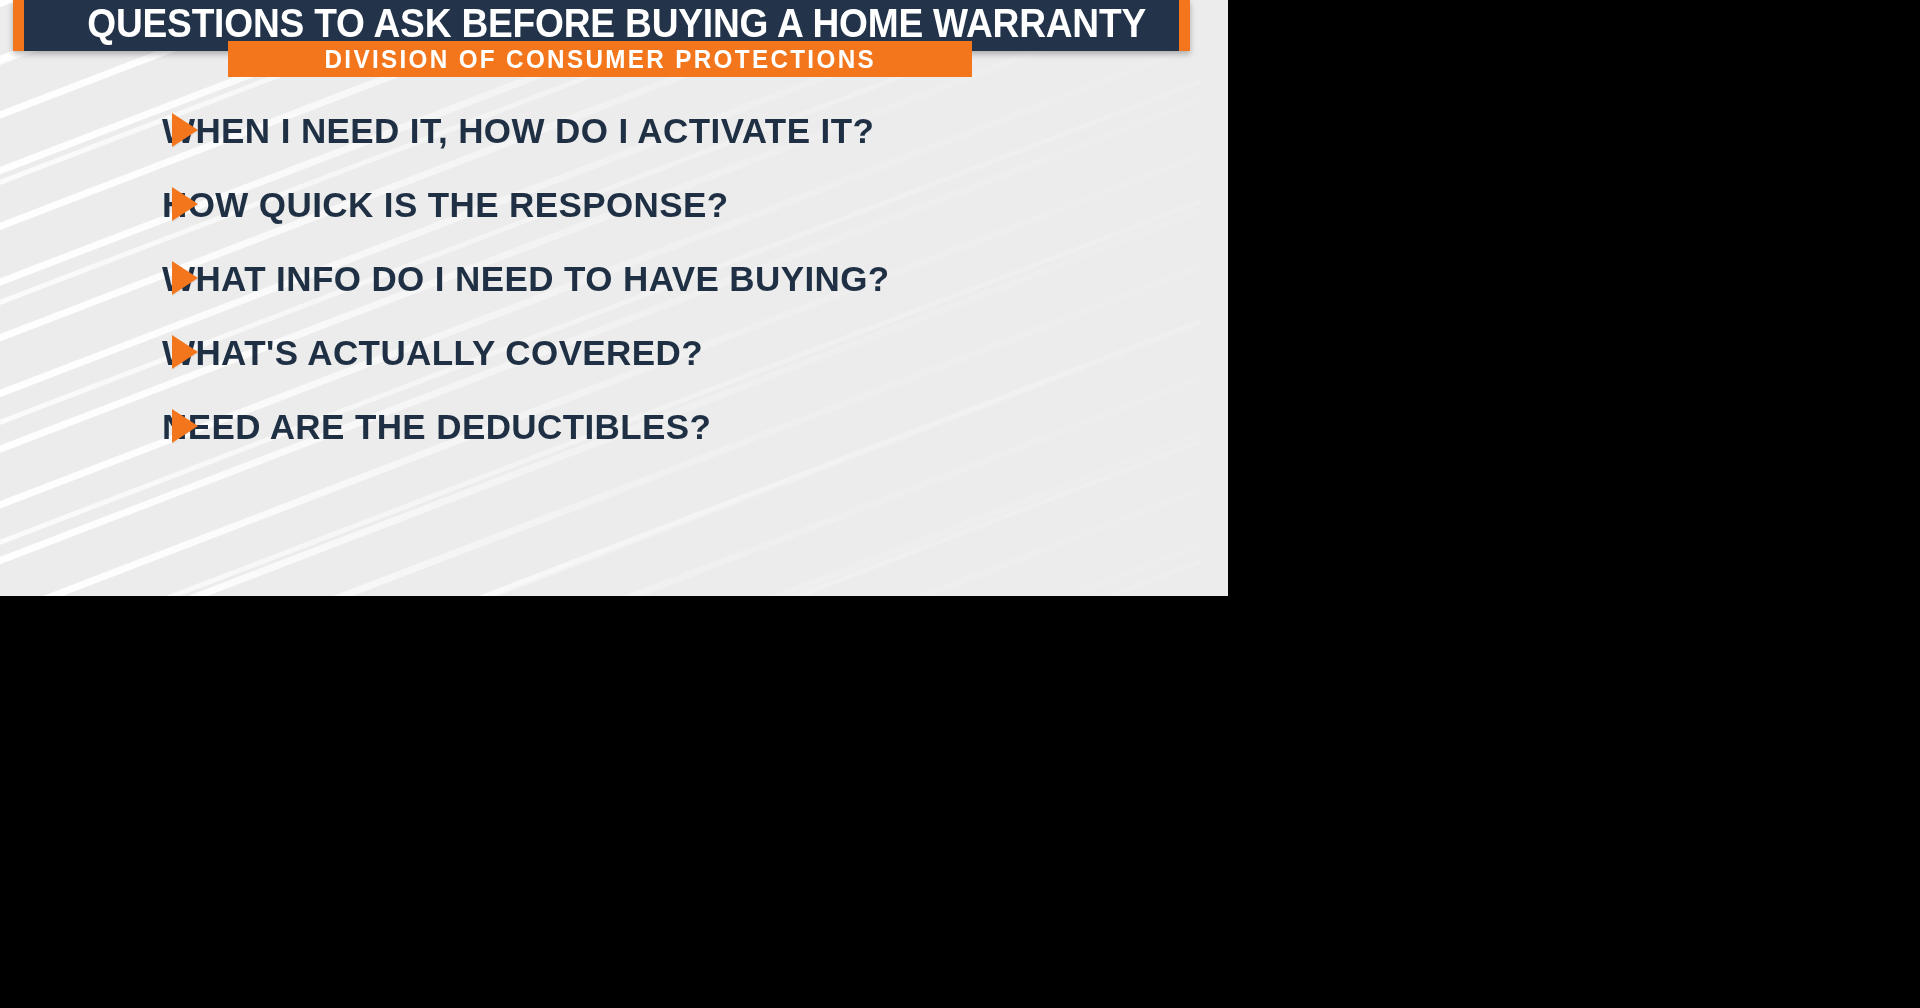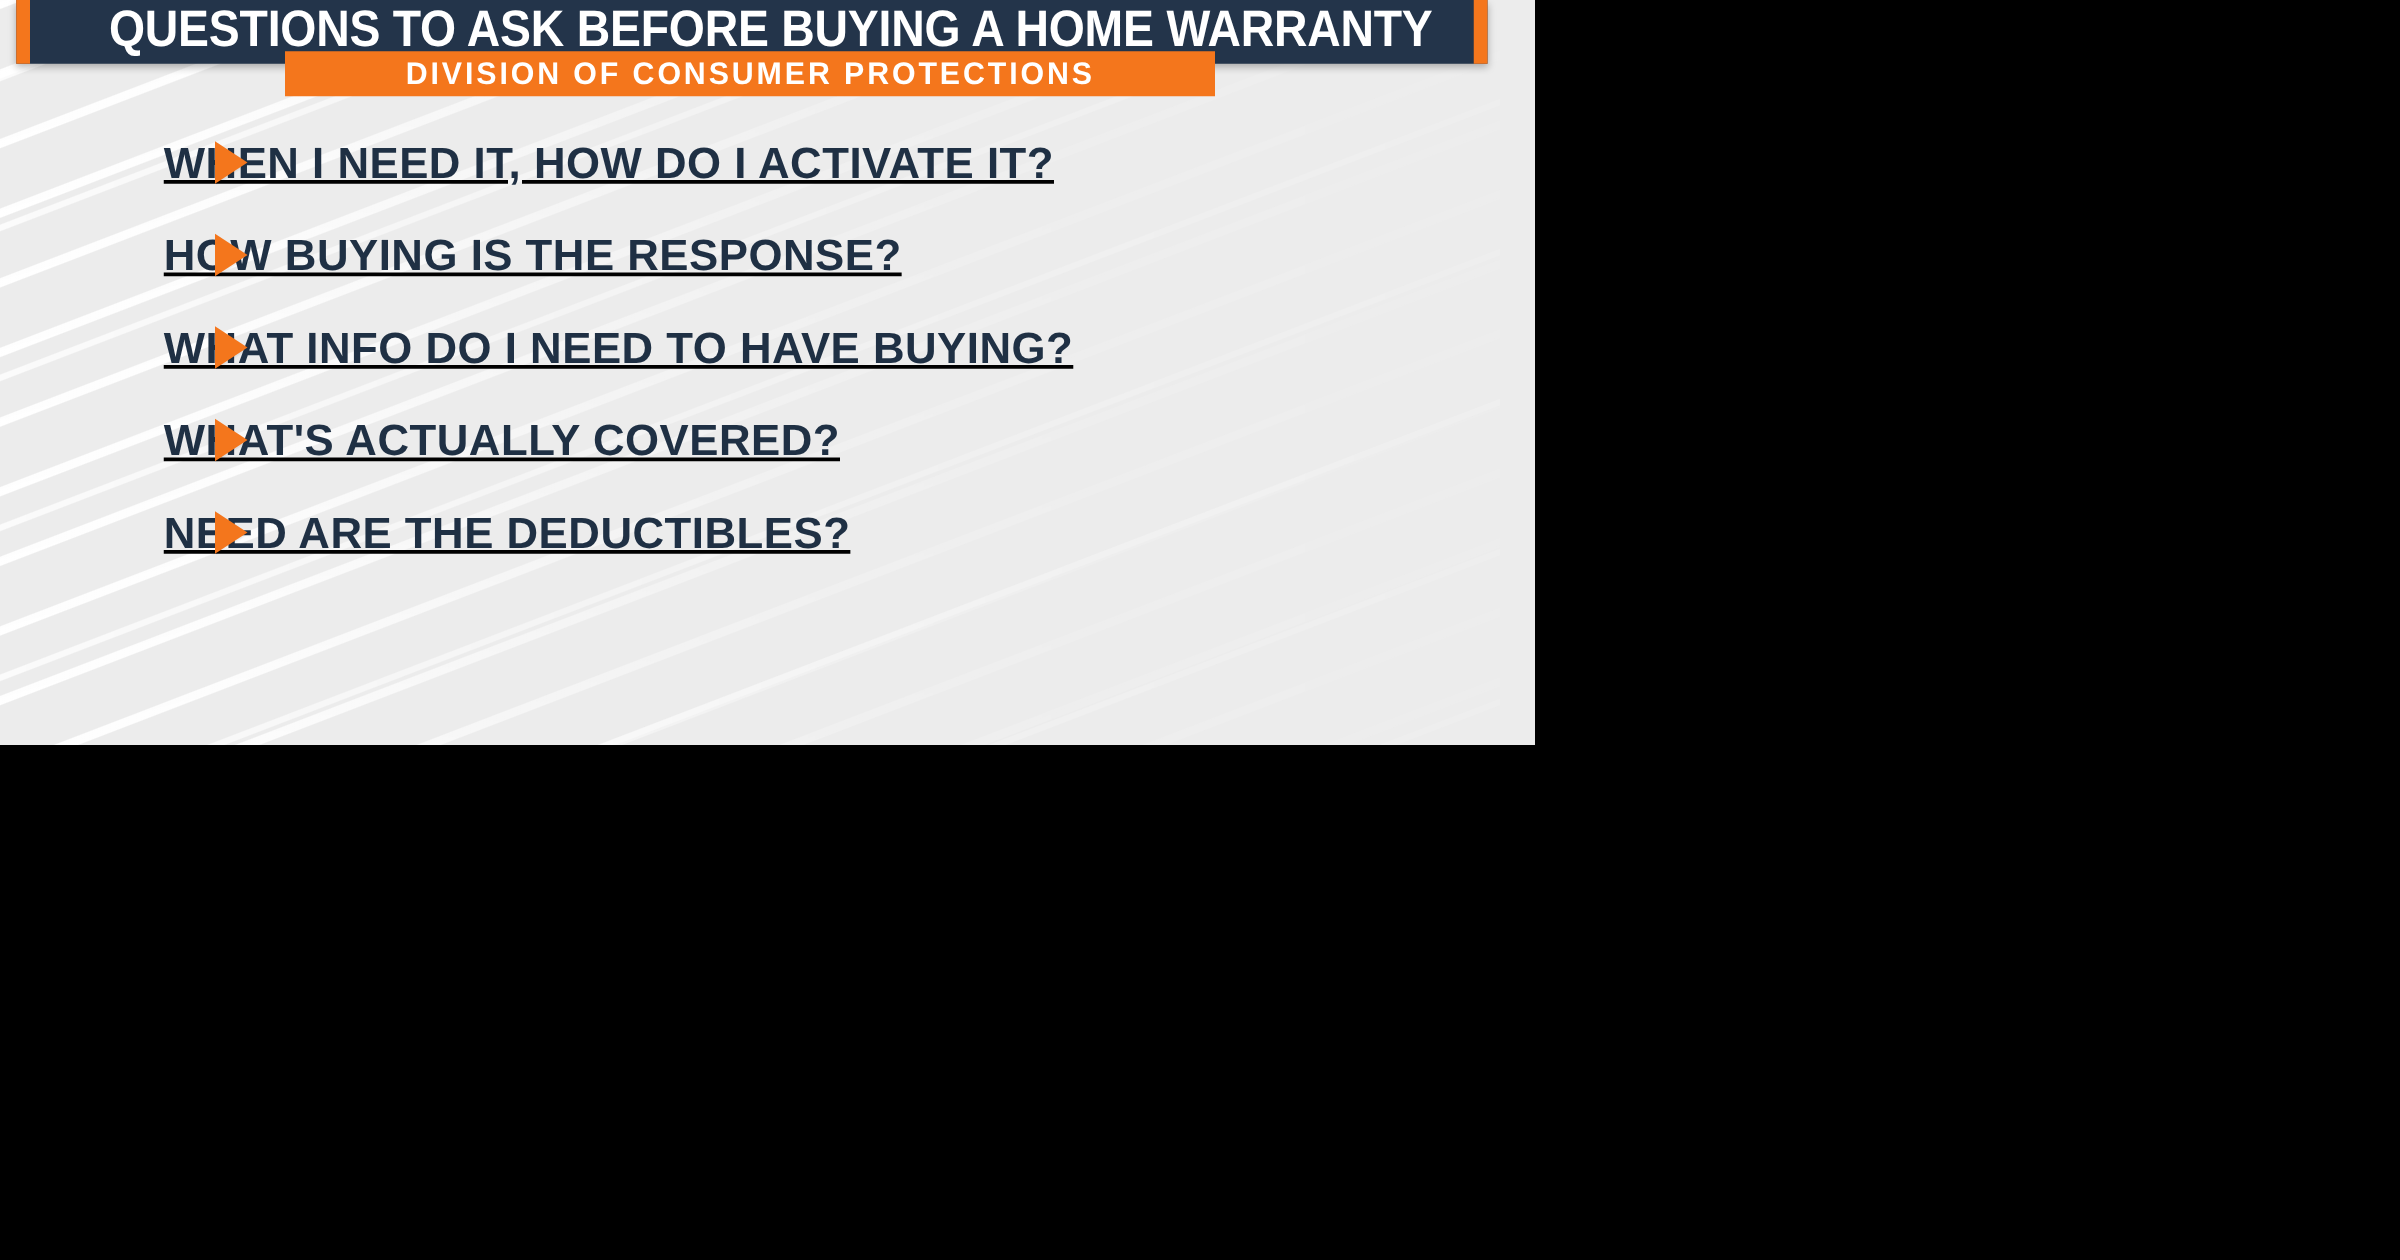--- a/index.html
+++ b/index.html
@@ -176,22 +176,21 @@
     left: 0;
     top: 93px;
     width: 1200px;
   }
 
   .bullet-row {
     position: relative;
     height: 74px;
     display: flex;
     align-items: center;
-    padding-left: 76px;
-    text-decoration: underline;
+    padding-left: 107px;
   }
 
   .bullet-marker {
     position: absolute;
     left: 172px;
     top: 50%;
     transform: translateY(-50%);
     width: 0;
     height: 0;
     border-top: 17px solid transparent;
@@ -234,21 +233,21 @@
 
     <div class="bullet-list">
 
       <div class="bullet-row">
         <span class="bullet-marker"></span>
         <span class="bullet-text">WHEN I NEED IT, HOW DO I ACTIVATE IT?</span>
       </div>
 
       <div class="bullet-row">
         <span class="bullet-marker"></span>
-        <span class="bullet-text">HOW BUYING IS THE RESPONSE?</span>
+        <span class="bullet-text">HOW QUICK IS THE RESPONSE?</span>
       </div>
 
       <div class="bullet-row">
         <span class="bullet-marker"></span>
         <span class="bullet-text">WHAT INFO DO I NEED TO HAVE BUYING?</span>
       </div>
 
       <div class="bullet-row">
         <span class="bullet-marker"></span>
         <span class="bullet-text">WHAT'S ACTUALLY COVERED?</span>

